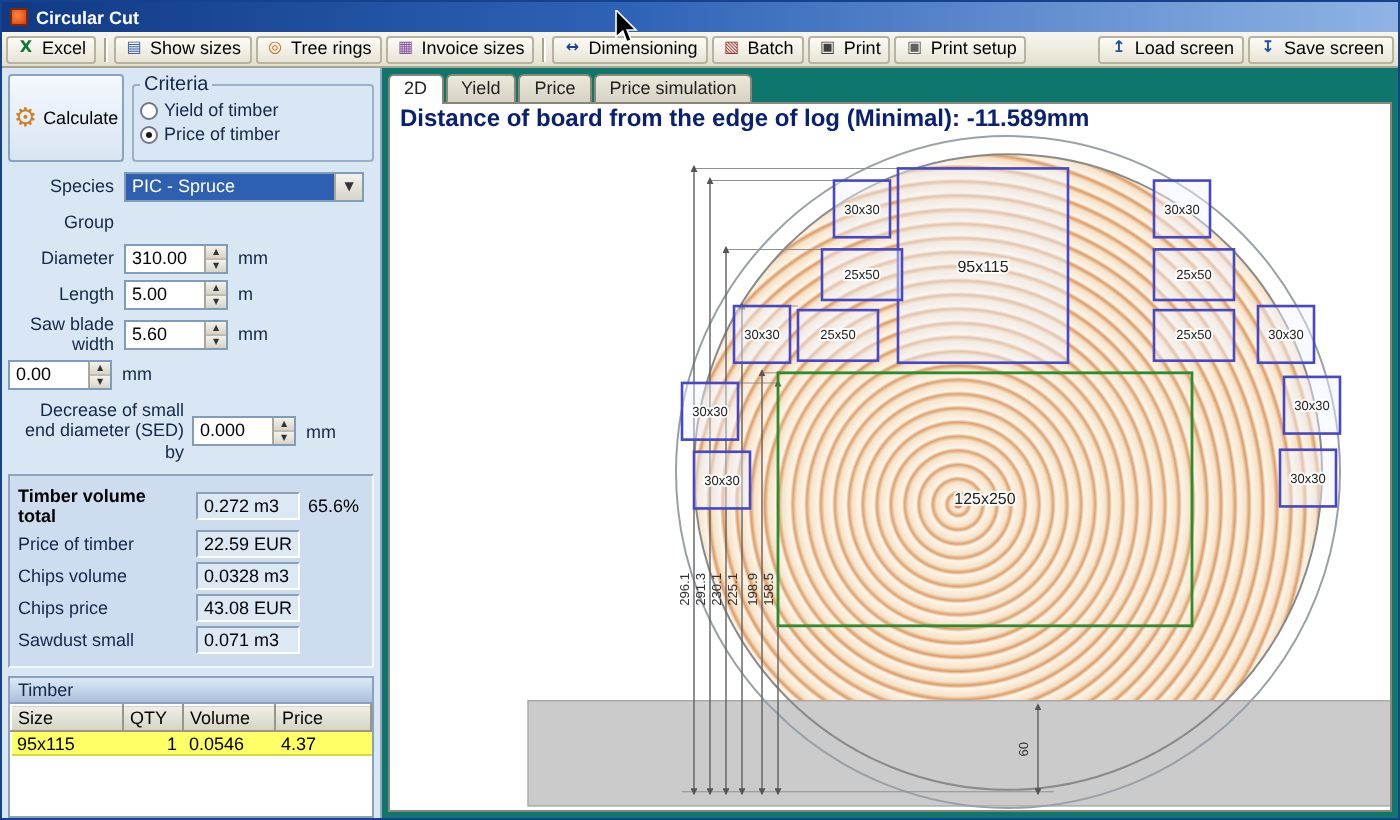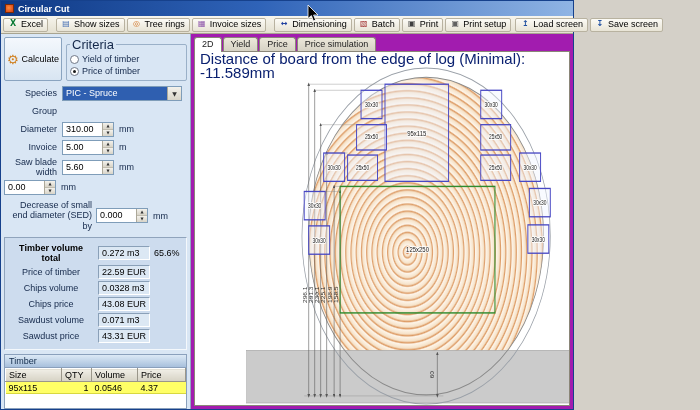--- a/index.html
+++ b/index.html
@@ -1,18 +1,18 @@
 <!DOCTYPE html>
 <html><head>
 <meta charset="utf-8">
 <style>
 *{margin:0;padding:0;box-sizing:border-box}
 html,body{width:700px;height:410px}
 body{font-family:"Liberation Sans",sans-serif;font-size:10px;overflow:hidden;background:#d4d0c8;color:#000}
-.window{position:relative;width:574px;height:410px;display:flex;flex-direction:column;border:1px solid #16418c;background:#d4d0c8}
+.window{position:relative;width:700px;height:410px;display:flex;flex-direction:column;border:1px solid #16418c;background:#d4d0c8}
 .titlebar{height:15px;flex:0 0 15px;background:linear-gradient(90deg,#0f3984,#2f63b8 45%,#8fb4e4);display:flex;align-items:center;gap:4px;padding:0 4px;color:#fff;font-size:9px;font-weight:bold}
 .app-icon{width:9px;height:9px;background:radial-gradient(circle at 40% 40%,#ff8a3c,#d43c10);border:1px solid #7a2a08;flex:0 0 9px}
 .toolbar{height:18px;flex:0 0 18px;background:linear-gradient(#f7f5ed,#e4e0d0);border-bottom:1px solid #a8a490;display:flex;align-items:center;padding:0 2px;gap:2px}
 .tbtn{display:flex;gap:3px;height:14px;padding:0 4px;font-size:9px;background:linear-gradient(#fcfbf6,#e8e4d6);border:1px solid #b8b2a0;border-radius:2px;white-space:nowrap;cursor:default}
 .tsep{width:1px;height:12px;background:#a8a490;box-shadow:1px 0 0 #fff;margin:0 2px}
 .tspacer{flex:1}
 .ticon{width:10px;height:10px;line-height:10px;text-align:center;font-size:8px;font-weight:bold;font-family:"DejaVu Sans",sans-serif}
 .icon-excel{color:#0a7a34}.icon-excel::before{content:"X"}
 .icon-show-sizes{color:#3a66b0}.icon-show-sizes::before{content:"▤"}
 .icon-tree-rings{color:#d07020}.icon-tree-rings::before{content:"◎"}
@@ -22,59 +22,59 @@
 .icon-print{color:#404040}.icon-print::before{content:"▣"}
 .icon-print-setup{color:#606060}.icon-print-setup::before{content:"▣"}
 .icon-load{color:#2050a0}.icon-load::before{content:"↥"}
 .icon-save{color:#2050a0}.icon-save::before{content:"↧"}
 .content{flex:1;display:flex;min-height:0}
 .leftpanel{width:190px;flex:0 0 190px;background:#d9e6f4;border-right:1px solid #90a8c0;padding:3px 3px 0;display:flex;flex-direction:column;font-size:9px}
 .lp-top{display:flex;gap:4px;margin-bottom:3px}
 .calc-btn{width:58px;height:44px;background:linear-gradient(#f4f8fd,#d8e5f2);border:1px solid #8aa4c0;border-radius:2px;display:flex;align-items:center;justify-content:center;gap:3px;font-size:9px;font-family:inherit;cursor:default}
 .gear-icon{font-size:13px;line-height:13px;color:#d08020;font-family:"DejaVu Sans",sans-serif}
 fieldset.criteria{flex:1;border:1px solid #9ab0c8;border-radius:2px;padding:0 3px 2px;font-size:9px;color:#14284a}
-legend{padding:0 2px;font-size:13px}
+legend{padding:0 2px;font-size:10px}
 .radio-row{display:flex;align-items:center;gap:3px;margin:2px 0;cursor:default}
 .radio{width:9px;height:9px;border-radius:50%;background:#fff;border:1px solid #707888;position:relative;flex:0 0 9px}
 .radio.sel::after{content:"";position:absolute;left:2px;top:2px;width:3px;height:3px;background:#1a1a1a;border-radius:50%}
 .frow{display:flex;align-items:center;margin:1px 0;min-height:16px}
 .flabel{width:58px;text-align:right;padding-right:5px;color:#14284a}
 .combo{width:120px;height:15px;border:1px solid #7f9db9;background:#fff;display:flex;align-items:stretch;cursor:default}
 .cval{flex:1;padding:1px 3px;overflow:hidden;white-space:nowrap}
 .cval.hl{background:#2f5fb0;color:#fff}
 .cbtn{width:14px;background:linear-gradient(#f4f2ec,#d8d4c8);border-left:1px solid #aca899;font-size:6px;line-height:13px;text-align:center;color:#333;font-family:"DejaVu Sans",sans-serif}
 .spinbox{width:52px;height:15px;border:1px solid #7f9db9;background:#fff;display:flex}
 .sval{flex:1;padding:1px 3px;white-space:nowrap}
 .sarrows{width:11px;display:flex;flex-direction:column;border-left:1px solid #aca899}
 .sarrows .sa{flex:1;background:linear-gradient(#f4f2ec,#d8d4c8);border-bottom:1px solid #c0bcae;font-size:4px;line-height:6px;text-align:center;color:#333;font-family:"DejaVu Sans",sans-serif}
 .sarrows .sa:last-child{border-bottom:none}
 .sa.up::before{content:"▲"}.sa.dn::before{content:"▼"}
 .unit{margin-left:5px;color:#14284a}
 .dec-row{display:flex;align-items:center;margin:4px 0 2px}
 .dec-label{width:92px;text-align:right;padding-right:4px;color:#14284a;line-height:1.15}
 .results{margin-top:4px;background:#cddcee;border:1px solid;border-color:#90a4bc #f4f8fc #f4f8fc #90a4bc;padding:3px 4px 4px}
 .rrow{display:flex;align-items:center;margin:2px 0}
-.rlabel{flex:1;text-align:center;padding-right:5px;color:#14284a}
+.rlabel{flex:1;text-align:left;padding-right:5px;color:#14284a}
 .rlabel.b{font-weight:bold;color:#000}
 .rbox{width:52px;background:#dce8f4;border:1px solid;border-color:#8aa0b8 #fff #fff #8aa0b8;padding:1px 3px;white-space:nowrap}
 .rbox.b{font-weight:normal}
 .pct{width:32px;padding-left:4px}
 .timber-hdr{margin-top:4px;background:linear-gradient(#dce9f6,#a8c0dc);border:1px solid #8aa0bc;padding:1px 4px;font-weight:normal;color:#102a4a}
 .ttable-wrap{flex:1;background:#fff;border:1px solid #8aa0bc;border-top:none;overflow:hidden}
 table{width:100%;border-collapse:collapse;font-size:9px}
 th{height:13px;background:linear-gradient(#f0eee6,#d6d2c4);border:1px solid;border-color:#fff #9a968a #9a968a #fff;font-weight:normal;text-align:left;padding:0 3px}
 td{height:12px;padding:0 3px;border-bottom:1px solid #f2f2f2}
 td.num{text-align:right}
 tr.sel td{background:#ffff66;border-bottom:1px solid #d8d840}
-.main{flex:1;display:flex;flex-direction:column;background:#a21caf;min-width:0}
+.main{flex:1;display:flex;flex-direction:column;background:#0f766e;min-width:0}
 .tabs{display:flex;align-items:flex-end;height:17px;padding:2px 3px 0;gap:1px}
 .tab{padding:1px 7px 2px;font-size:9px;background:linear-gradient(#ece8da,#d6d2c4);border:1px solid #8a8678;border-bottom:none;border-radius:3px 3px 0 0;color:#222;cursor:default}
 .tab.active{background:#fff;position:relative;z-index:2;margin-bottom:-1px;padding-bottom:3px}
 .canvas{flex:1;margin:0 3px 3px;border:1px solid #8a8678;background:#fff;position:relative;overflow:hidden}
-.status{height:14px;line-height:14px;padding:0 5px;font-size:15px;font-weight:normal;color:#0a2070}
+.status{height:14px;line-height:14px;padding:0 5px;font-size:12px;font-weight:bold;color:#0a2070}
 .diagram-svg{position:absolute;left:0;top:14px;width:100%;height:calc(100% - 14px)}
 .dimline{stroke:#606060;stroke-width:0.7;fill:none}
 .extline{stroke:#909090;stroke-width:0.5}
 .dimtext{font-size:6.5px;fill:#333;text-anchor:middle}
 .board{fill:rgba(240,244,255,0.45);stroke:#4848c4;stroke-width:1.3}
 .board.cant{fill:rgba(255,255,255,0.05);stroke:#2e8b2e;stroke-width:1.4}
 .blabel{font-size:6.5px;fill:#222;text-anchor:middle;paint-order:stroke;stroke:rgba(255,255,255,0.85);stroke-width:2px}
 .blabel.big{font-size:8px}
 .cursor{position:absolute;left:306px;top:4px;z-index:50;pointer-events:none}
 </style>
@@ -176,21 +176,21 @@
         <div class="spinbox">
           <span class="sval">310.00</span>
           <span class="sarrows">
               <span class="sa up"></span>
               <span class="sa dn"></span>
             </span>
         </div>
         <span class="unit">mm</span>
       </div>
       <div class="frow">
-        <span class="flabel">Invoice</span>
+        <span class="flabel">Length</span>
         <div class="spinbox">
           <span class="sval">5.00</span>
           <span class="sarrows">
               <span class="sa up"></span>
               <span class="sa dn"></span>
             </span>
         </div>
         <span class="unit">m</span>
       </div>
       <div class="frow">
@@ -242,27 +242,22 @@
           <span class="rlabel">Chips volume</span>
           <span class="rbox">0.0328 m3</span>
           <span class="pct"></span>
         </div>
         <div class="rrow">
           <span class="rlabel">Chips price</span>
           <span class="rbox">43.08 EUR</span>
           <span class="pct"></span>
         </div>
         <div class="rrow">
-          <span class="rlabel">Sawdust volume</span>
+          <span class="rlabel">Sawdust small</span>
           <span class="rbox">0.071 m3</span>
-          <span class="pct"></span>
-        </div>
-        <div class="rrow">
-          <span class="rlabel">Sawdust price</span>
-          <span class="rbox">43.31 EUR</span>
           <span class="pct"></span>
         </div>
       </div>
 
       <div class="timber-hdr">Timber</div>
       <div class="ttable-wrap">
         <table>
           <thead>
             <tr>
               <th style="width:56px">Size</th>

